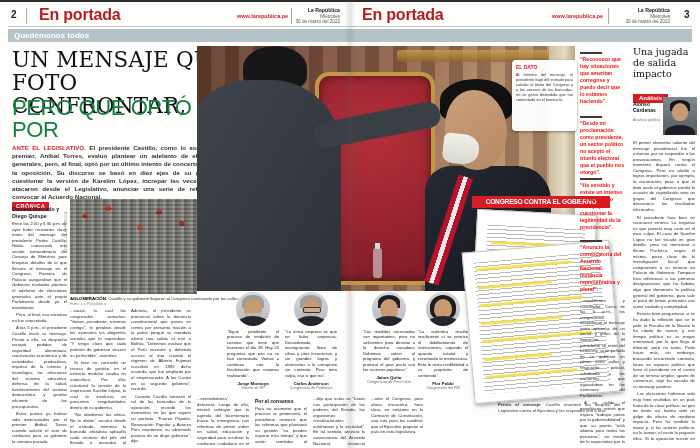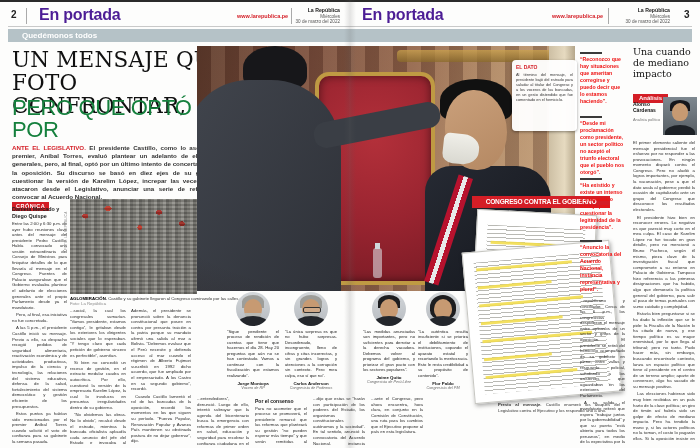--- a/index.html
+++ b/index.html
@@ -3,27 +3,27 @@
 <meta charset="utf-8">
 <style>
   html,body{margin:0;padding:0;}
   body{width:700px;height:448px;position:relative;background:#fdfdfc;overflow:hidden;
        font-family:"Liberation Sans",sans-serif;color:#1a1a1a;}
   .abs{position:absolute;}
   
   .topline{left:0;top:0;width:700px;height:2px;background:#2b2b2b;}
   .pagenum{font-size:10px;font-weight:bold;color:#222;}
   .vdiv{width:1px;background:#aaa;}
-  .section-title{font-size:16px;font-weight:800;color:#4c1d95;letter-spacing:-.2px;}
+  .section-title{font-size:16px;font-weight:800;color:#b91c1c;letter-spacing:-.2px;}
   .site-url{font-size:5.5px;font-weight:bold;color:#d41e26;}
   .mast-info{font-size:4.6px;line-height:1.25;color:#555;text-align:right;}
   .mast-info b{color:#222;font-size:5.2px;}
   .header-rule{height:1px;background:#c9c9c9;}
   .kicker{left:8px;top:29px;width:684px;height:13px;background:#b5c2c7;}
-  .kicker span{font-size:8px;font-weight:bold;color:#fff;padding-left:14px;line-height:13px;display:block;}
+  .kicker span{font-size:8px;font-weight:bold;color:#fff;padding-left:6px;line-height:13px;display:block;}
   
   .hl-serif{font-family:"DejaVu Serif","Liberation Serif",serif;font-size:21.5px;line-height:23px;color:#101010;letter-spacing:.2px;}
   .hl-bold{font-weight:400;font-size:22px;line-height:22px;color:#15803d;letter-spacing:-.4px;}
   .lede{font-size:6.2px;line-height:1.32;text-align:justify;color:#333;font-weight:600;}
   .lede .leadin{color:#d41e26;font-weight:800;}
   .tag{background:#d41e26;color:#fff;font-size:5.5px;font-weight:bold;letter-spacing:.5px;padding:1.5px 4px;display:inline-block;}
   .byline{font-size:5.4px;font-weight:bold;line-height:1.3;color:#222;}
   
   .bodycol{font-size:4.3px;line-height:1.3;text-align:justify;color:#2a2a2a;overflow:hidden;}
   .bodycol p{margin:0 0 2px 0;}
@@ -295,21 +295,21 @@
 <div class="abs pq-rule" style="left:580px;top:178px;"></div>
 <div class="abs pq" style="left:580px;top:182px;width:45px;">“Ha existido y existe un intenso y sistemático trabajo para cuestionar la legitimidad de la presidencia”.</div>
 <div class="abs pq-rule" style="left:580px;top:240px;"></div>
 <div class="abs pq" style="left:580px;top:244px;width:45px;">“Anuncio la convocatoria del Acuerdo Nacional, instancia representativa y plural”.</div>
 
 <div class="abs bodycol" style="left:580px;top:298px;width:45px;height:147px;">
   <p>...republicano y conciliador. Cerca de las 6 p.m., los congresistas despidieron el mensaje entre aplausos de un sector y gritos de la oposición. El presidente se retiró del hemiciclo acompañado de su gabinete en pleno, entre vallas y resguardo policial, saludando a los asistentes que aguardaban en los exteriores del Parlamento.</p>
   <p>A su salida, el mandatario reiteró que espera “trabajar juntos por la gobernabilidad” y que su puerta “está abierta para todos los peruanos”, en medio de la expectativa por la respuesta de las bancadas.</p>
 </div>
 
-<div class="abs an-title" style="left:633px;top:47px;width:62px;">Una cuando de mediano impacto</div>
+<div class="abs an-title" style="left:633px;top:47px;width:62px;">Una jugada de salida impacto</div>
 <div class="abs" style="left:633px;top:86px;">
   <span class="an-tag">Análisis</span>
 </div>
 <div class="abs an-author" style="left:633px;top:101px;width:30px;">Alonso Cárdenas</div>
 <div class="abs an-role" style="left:633px;top:117px;width:30px;">Analista político</div>
 <div class="abs an-photo" style="left:663px;top:97px;">
   <div class="hair"></div>
     <div class="head"></div>
     <div class="torso"></div>
 </div>

